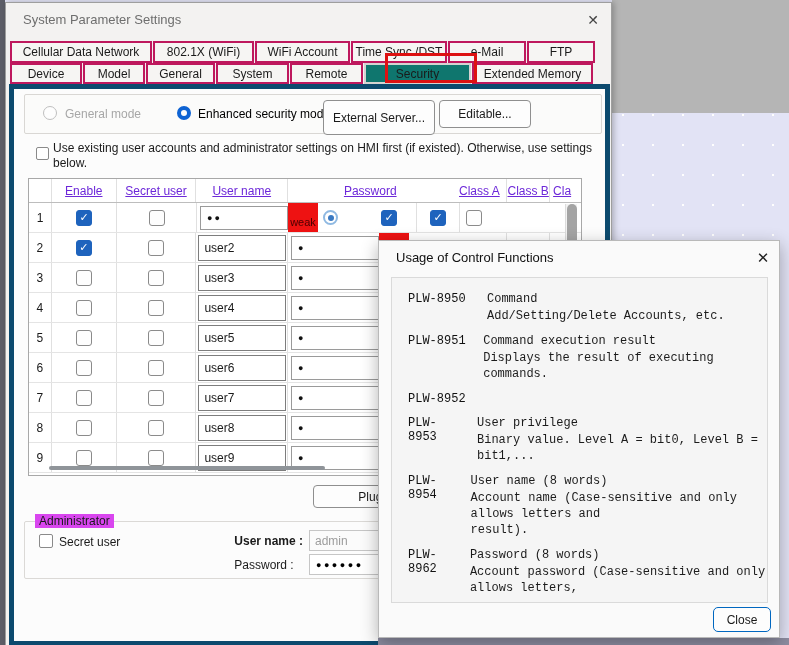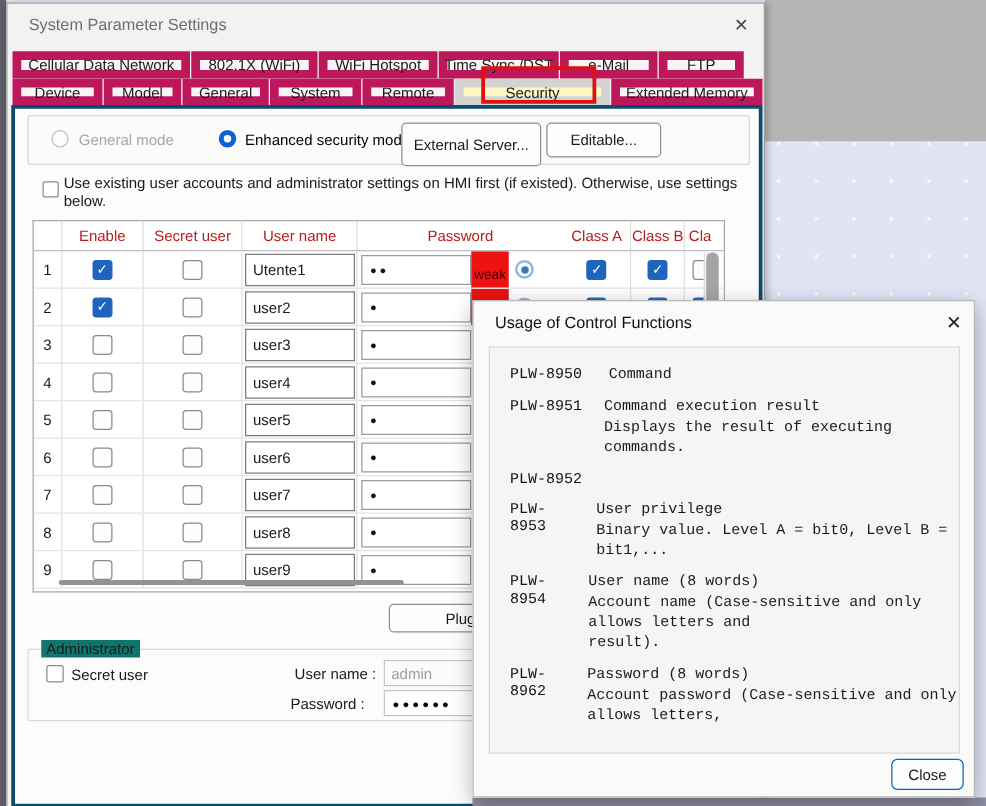--- a/index.html
+++ b/index.html
@@ -19,35 +19,35 @@
   #main-dialog { left:5px; top:2px; width:607px; height:643px; background:#f3f2f1;
     border:1px solid #9e9e9e; border-bottom:none; box-shadow:2px 0 6px rgba(0,0,0,.25); }
   #md-title { left:17px; top:9px; color:#6e6e6e; font-size:13px; }
   #md-close { left:576px; top:6px; width:22px; height:22px; color:#444; font-size:14px;
     display:flex; align-items:center; justify-content:center; cursor:default; }
 
   .tabrow { left:4px; display:flex; }
   #tabs1 { top:38px; }
   #tabs2 { top:60px; }
   .tab { height:22px; display:flex; align-items:center; justify-content:center;
-    background:#f6f5f3; border:7px solid #be185d; margin-right:1px; white-space:nowrap; }
+    background:#f6f5f3; border:2px solid #be185d; margin-right:1px; white-space:nowrap; }
   #tabs1 .tab:nth-child(1){width:142px} #tabs1 .tab:nth-child(2){width:101px}
   #tabs1 .tab:nth-child(3){width:95px}  #tabs1 .tab:nth-child(4){width:96px}
   #tabs1 .tab:nth-child(5){width:78px}  #tabs1 .tab:nth-child(6){width:68px}
   #tabs2 .tab{height:21px}
   #tabs2 .tab:nth-child(1){width:72px}  #tabs2 .tab:nth-child(2){width:62px}
   #tabs2 .tab:nth-child(3){width:69px}  #tabs2 .tab:nth-child(4){width:73px}
-  #tabs2 .tab:nth-child(5){width:73px}  #tabs2 .tab:nth-child(6){width:124px;background:#fef9c3;border-color:#d5d3d1}
+  #tabs2 .tab:nth-child(5){width:73px}  #tabs2 .tab:nth-child(6){width:107px;background:#0f766e;border-color:#d5d3d1}
   #tabs2 .tab:nth-child(7){width:121px}
   #security-redbox { left:379px; top:50px; width:92px; height:30px;
     border:3px solid #dd1111; z-index:6; pointer-events:none; }
 
   
   #page { left:3px; top:81px; width:601px; height:562px; background:#fcfcfc;
-    border:3px solid #0c4a6e; }
+    border:5px solid #0c4a6e; }
 
   #mode-group { left:10px; top:5px; width:578px; height:40px; border:1px solid #d9d7d4;
     border-radius:2px; background:#fbfbfa; }
   .radio { width:14px; height:14px; border-radius:50%; background:#fdfdfd; display:inline-block; }
   #radio-general { left:18px; top:11px; border:1px solid #bfbfbf; }
   #lbl-general { left:40px; top:12px; color:#a7a7a7; }
   #radio-enhanced { left:152px; top:11px; border:4px solid #0e63d3; }
   #lbl-enhanced { left:173px; top:12px; color:#000; }
   .btn { border:1px solid #8f8f8f; border-radius:4px; background:#fdfdfd;
     display:flex; align-items:center; justify-content:center; }
@@ -59,21 +59,21 @@
   #existing-note { left:39px; top:52px; width:548px; line-height:15px; }
 
   
   #user-table { left:14px; top:89px; width:554px; height:298px; border:1px solid #a8a8a8;
     background:#fff; overflow:hidden; }
   .trow, #thead { display:flex; }
   #thead { height:24px; border-bottom:1px solid #bdbdbd; align-items:center; }
   .trow { height:30px; border-bottom:1px solid #e4e4e4; align-items:center; }
   .tc { height:100%; display:flex; align-items:center; justify-content:center;
     border-right:1px solid #e0e0e0; overflow:hidden; }
-  .hc { font-size:12px; color:#b91c1c; }
+  .hc { font-size:12px; color:#6d28d9;text-decoration:underline; }
   .c-no{width:23px; border-right:1px solid #e0e0e0;}
   .c-en{width:65px} .c-se{width:80px} .c-un{width:92px; justify-content:flex-start;}
   .c-pw{width:165px; justify-content:flex-start; position:relative; border-right:none;}
   .c-ca{width:55px} .c-cb{width:43px} .c-cx{width:31px; border-right:none; justify-content:flex-start;}
   .cb { width:16px; height:16px; border-radius:3px; border:1px solid #8a8a8a; background:#fdfdfd;
     display:flex; align-items:center; justify-content:center; color:#fff; font-size:11px; }
   .cb.checked { background:#1e63bd; border-color:#1e63bd; }
   .namefield { width:88px; height:26px; margin-left:2px; border:1px solid #7d7d7d;
     background:#fff; display:flex; align-items:center; padding-left:5px; }
   .pwfield { width:88px; height:24px; margin-left:3px; border:1px solid #9a9a9a;
@@ -88,26 +88,26 @@
     border-radius:50%; background:#3a79c2; }
   #vscroll { right:4px; top:25px; width:12px; bottom:6px; background:#f2f2f2;
     border-left:1px solid #dcdcdc; }
   #vscroll-thumb { left:1px; top:0; width:10px; height:88%; background:#a4a4a4; border-radius:5px; }
   #hscroll-thumb { left:20px; bottom:5px; width:276px; height:4px; background:#8f9499; border-radius:2px; }
 
   #btn-plugin { left:299px; top:396px; width:134px; height:23px; }
 
   
   .group { border:1px solid #dbd9d6; border-radius:2px; }
-  .legend { position:absolute; top:-8px; left:10px; background:#0f766e; padding:0 4px; }
+  .legend { position:absolute; top:-8px; left:10px; background:#d946ef; padding:0 4px; }
   #admin-group { left:10px; top:432px; width:578px; height:58px; }
   #admin-secret-cb { left:14px; top:12px; width:14px; height:14px; border:1px solid #8a8a8a;
     border-radius:2px; background:#fff; }
   #admin-secret-lbl { left:34px; top:13px; }
-  #admin-user-lbl { left:200px; top:12px; width:78px; text-align:right; }
+  #admin-user-lbl { left:200px; top:12px; width:78px; text-align:right;font-weight:bold; }
   #admin-user-field { left:284px; top:8px; width:286px; height:21px; border:1px solid #c6c6c6;
     background:#fbfbfb; color:#9c9c9c; display:flex; align-items:center; padding-left:5px; }
   #admin-pass-lbl { left:200px; top:36px; width:78px; text-align:center; }
   #admin-pass-field { left:284px; top:32px; width:286px; height:21px; border:1px solid #c6c6c6;
     background:#fff; display:flex; align-items:center; padding-left:6px;
     font-size:9px; letter-spacing:2.5px; color:#000; font-weight:bold; }
   #control-group { left:10px; top:495px; width:578px; height:66px; border-bottom:none; }
   #ctl-device-lbl { left:60px; top:16px; width:72px; text-align:right; }
   #ctl-device-field { left:138px; top:12px; width:428px; height:23px; border:1px solid #cbcbcb;
     background:#fafafa; color:#a2a2a2; display:flex; align-items:center; padding-left:6px; }
@@ -142,21 +142,21 @@
 <div class="abs" id="gray-top"></div>
 <div class="abs" id="left-strip"></div>
 
 <div class="abs" id="main-dialog">
   <div class="abs" id="md-title">System Parameter Settings</div>
   <div class="abs" id="md-close">✕</div>
 
   <div class="abs tabrow" id="tabs1">
     <div class="tab">Cellular Data Network</div>
     <div class="tab">802.1X (WiFi)</div>
-    <div class="tab">WiFi Hotspot</div>
+    <div class="tab">WiFi Account</div>
     <div class="tab">Time Sync./DST</div>
     <div class="tab">e-Mail</div>
     <div class="tab">FTP</div>
   </div>
   <div class="abs tabrow" id="tabs2">
     <div class="tab">Device</div>
     <div class="tab">Model</div>
     <div class="tab">General</div>
     <div class="tab">System</div>
     <div class="tab">Remote</div>
@@ -192,23 +192,20 @@
       </div>
       <div>
           <div class="trow">
             <div class="tc c-no">1</div>
             <div class="tc c-en">
               <span class="cb checked">✓</span>
             </div>
             <div class="tc c-se">
               <span class="cb"></span>
             </div>
-            <div class="tc c-un">
-              <span class="namefield">Utente1</span>
-            </div>
             <div class="tc c-pw">
               <span class="pwfield">●●</span>
               <span class="weak">weak</span>
               <span class="eye"></span>
             </div>
             <div class="tc c-ca">
               <span class="cb checked">✓</span>
             </div>
             <div class="tc c-cb">
               <span class="cb checked">✓</span>
@@ -420,20 +417,21 @@
 </div>
 
 <div class="abs" id="usage-dialog">
   <div class="abs" id="ud-title">Usage of Control Functions</div>
   <div class="abs" id="ud-close">✕</div>
   <div class="abs" id="ud-panel">
       <div class="uentry">
         <div class="ucode">PLW-8950</div>
         <div class="utxt">
           <div class="uname">Command</div>
+          <div class="udesc">Add/Setting/Delete Accounts, etc.</div>
         </div>
       </div>
       <div class="uentry">
         <div class="ucode">PLW-8951</div>
         <div class="utxt">
           <div class="uname">Command execution result</div>
           <div class="udesc">Displays the result of executing commands.</div>
         </div>
       </div>
       <div class="uentry">

